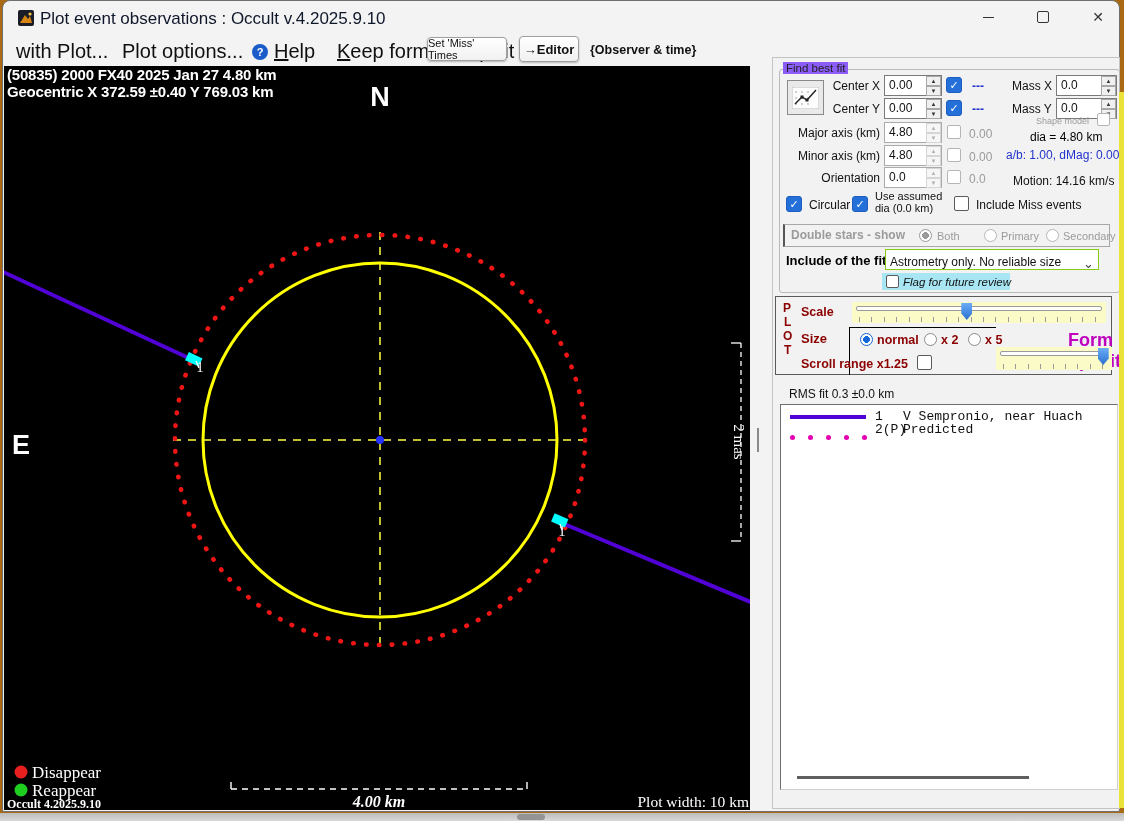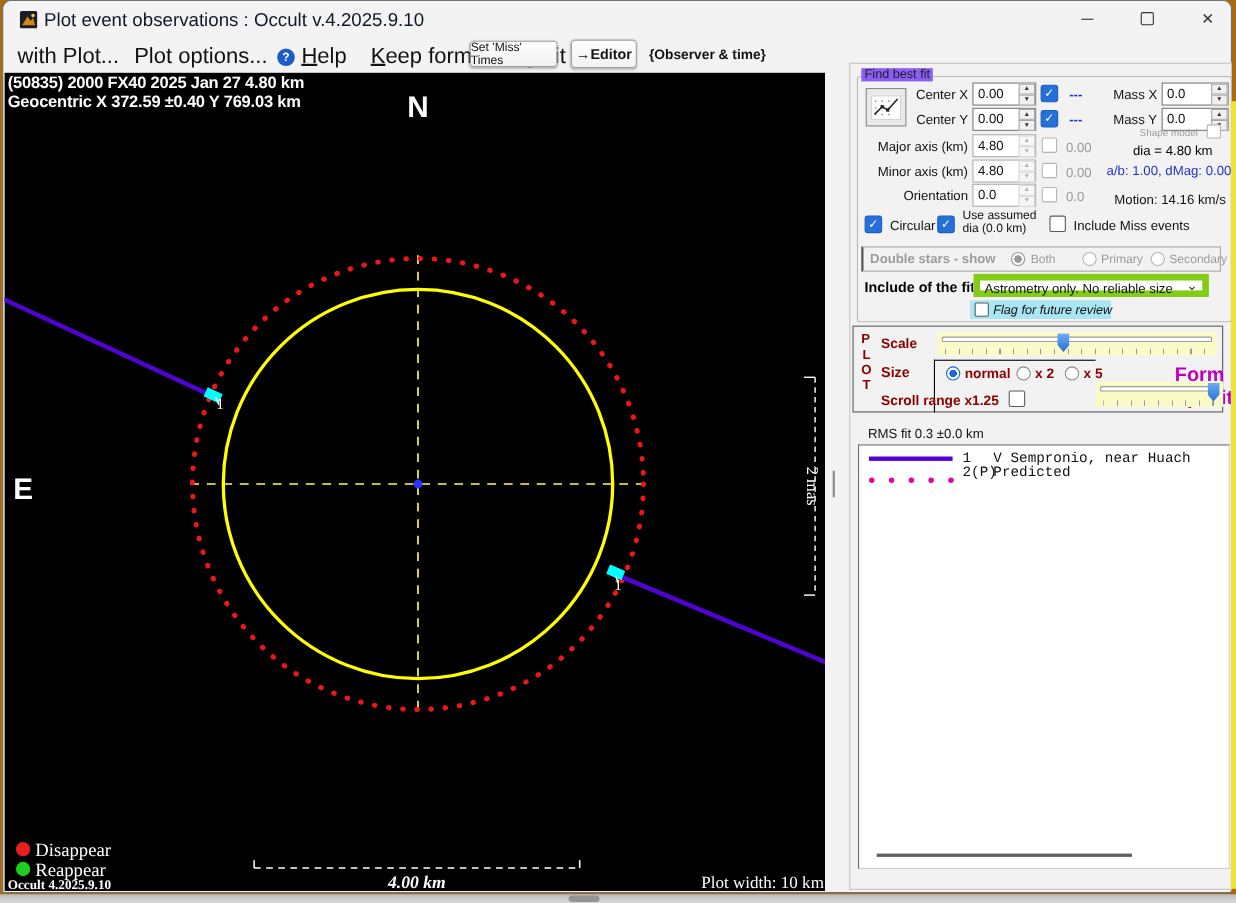--- a/index.html
+++ b/index.html
@@ -37,21 +37,21 @@
   
   .cb{width:16px;height:16px;box-sizing:border-box}
   .cb.on{background:#2470d8;border:1px solid #1b5ec0;border-radius:3px}
   .cb.on i{font-style:normal;color:#fff;font-size:11px;line-height:14px;display:block;text-align:center}
   .cb.off{background:#fff;border:1px solid #5a5a5a;border-radius:2px}
   .cb.dis{border-color:#b5b5b5}
   .rad{width:13px;height:13px;border:1px solid #8a8a8a;border-radius:50%;background:#fff;box-sizing:border-box}
   .rad.sel{border-color:#1668d8;background:radial-gradient(circle,#1668d8 0 3.3px,#fff 3.5px)}
   .rad.dissel{border-color:#9a9a9a;background:radial-gradient(circle,#9a9a9a 0 3.3px,#fff 3.5px)}
   
-  .dd{background:#fff;border:6px solid #84cc16;display:flex;align-items:flex-start;font-size:12px;
+  .dd{background:#fff;border:1px solid #84cc16;display:flex;align-items:flex-end;font-size:12px;
       padding:0 4px;box-sizing:border-box}
   .dd .chev{margin-left:auto;color:#444;font-size:13px;line-height:10px}
   
   .slider{background:#fbfbc8}
   .slider .groove{position:absolute;left:4px;right:4px;top:4px;height:5px;background:#fff;
                   border:1px solid #9a9a9a;border-radius:2px;box-sizing:border-box}
   .slider .ticks{position:absolute;left:7px;right:5px;bottom:1px;height:5px;
                  background:repeating-linear-gradient(90deg,#9a9a9a 0 1px,transparent 1px 12.4px)}
   .slider .thumb{position:absolute;top:1px;width:11px;height:17px;
                  background:linear-gradient(#6aacf6,#2a70d0);

